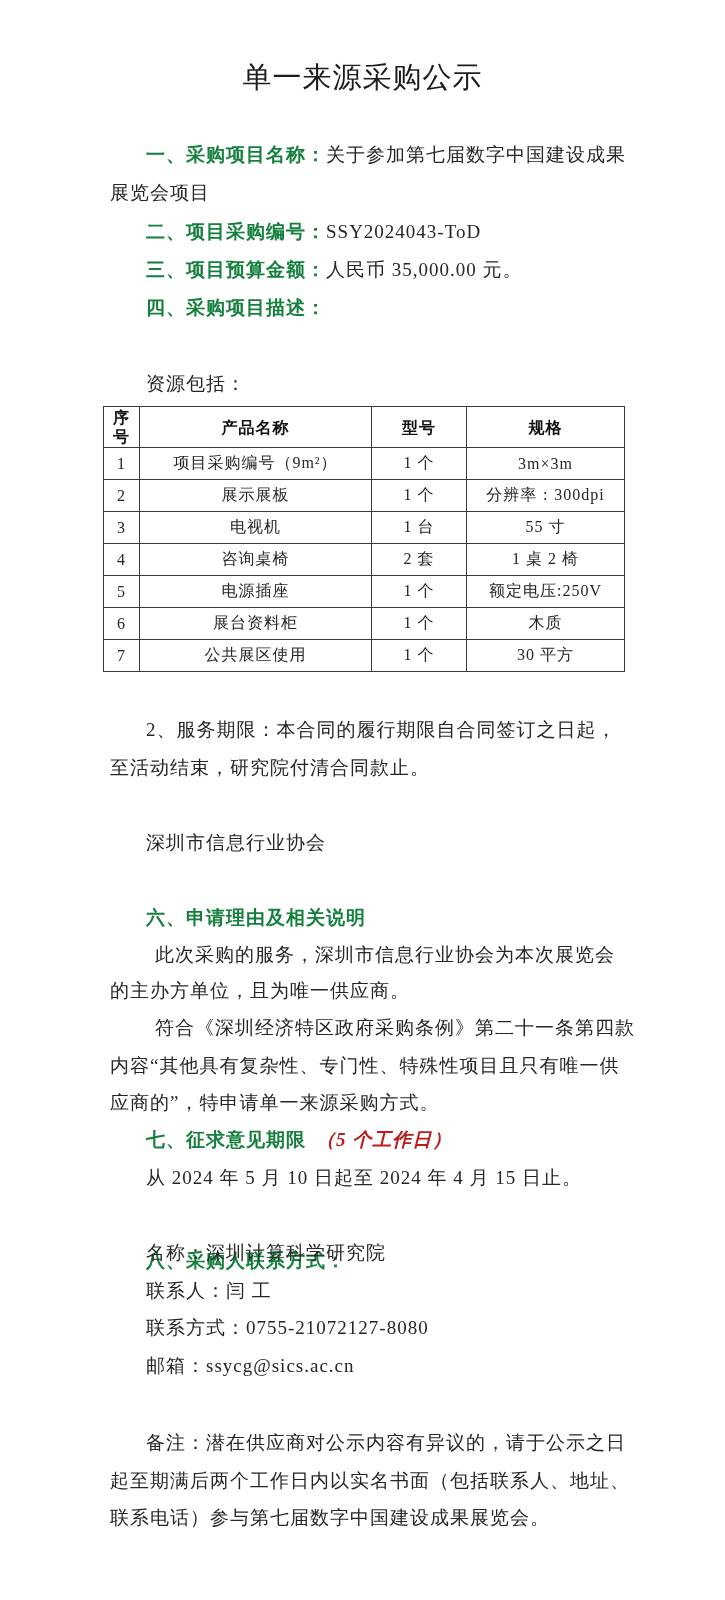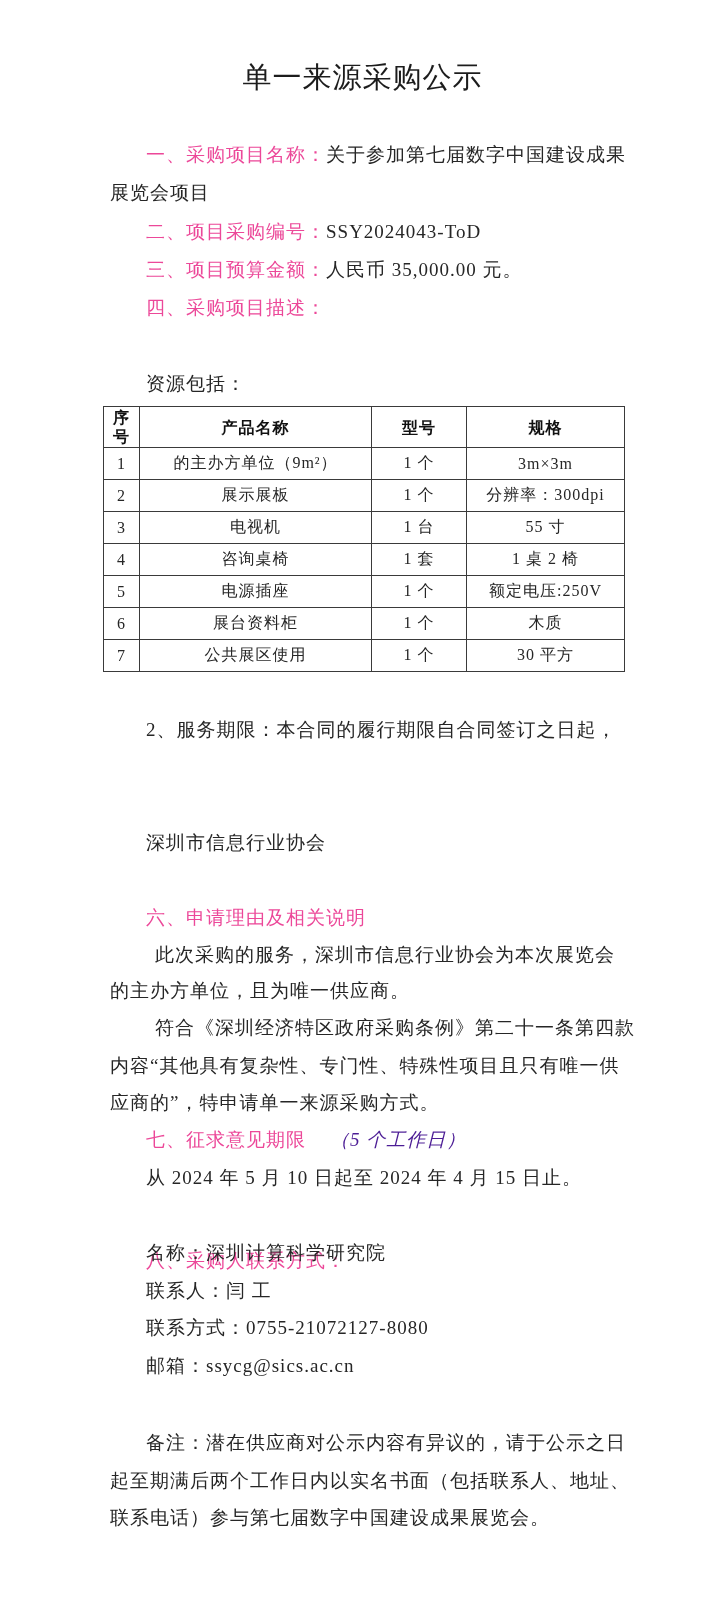--- a/index.html
+++ b/index.html
@@ -29,28 +29,28 @@
   }
   .line {
     position: absolute;
     font-size: 19px;
     line-height: 26px;
     letter-spacing: 1px;
     white-space: pre;
     color: #262626;
   }
   .line .b, .b {
-    font-weight: normal;
-    color: #ec4899;
+    font-weight: bold;
+    color: #15803d;
   }
   .red-note {
-    color: #4c1d95;
+    color: #b91c1c;
     font-style: italic;
-    font-weight: normal;
-    margin-left: 24px;
+    font-weight: bold;
+    margin-left: 10px;
   }
   .flush  { left: 110px; text-align: center; }
   .indent { left: 146px; }
   .indent2{ left: 155px; }
   table.spec {
     position: absolute;
     left: 103px;
     top: 406px;
     width: 521px;
     border-collapse: collapse;
@@ -108,40 +108,40 @@
         <th>序
 号</th>
         <th>产品名称</th>
         <th>型号</th>
         <th>规格</th>
       </tr>
     </thead>
     <tbody>
       <tr>
         <td>1</td>
-        <td>的主办方单位（9m²）</td>
+        <td>项目采购编号（9m²）</td>
         <td>1 个</td>
         <td>3m×3m</td>
       </tr>
       <tr>
         <td>2</td>
         <td>展示展板</td>
         <td>1 个</td>
         <td>分辨率：300dpi</td>
       </tr>
       <tr>
         <td>3</td>
         <td>电视机</td>
         <td>1 台</td>
         <td>55 寸</td>
       </tr>
       <tr>
         <td>4</td>
         <td>咨询桌椅</td>
-        <td>1 套</td>
+        <td>2 套</td>
         <td>1 桌 2 椅</td>
       </tr>
       <tr>
         <td>5</td>
         <td>电源插座</td>
         <td>1 个</td>
         <td>额定电压:250V</td>
       </tr>
       <tr>
         <td>6</td>
@@ -152,20 +152,21 @@
       <tr>
         <td>7</td>
         <td>公共展区使用</td>
         <td>1 个</td>
         <td>30 平方</td>
       </tr>
     </tbody>
   </table>
 
   <div class="line indent" style="top:717px">2、服务期限：本合同的履行期限自合同签订之日起，</div>
+  <div class="line flush" style="top:755px">至活动结束，研究院付清合同款止。</div>
 
   <div class="line indent" style="top:830px">深圳市信息行业协会</div>
 
   <div class="line indent b" style="top:905px">六、申请理由及相关说明</div>
   <div class="line indent2" style="top:942px">此次采购的服务，深圳市信息行业协会为本次展览会</div>
   <div class="line flush" style="top:978px">的主办方单位，且为唯一供应商。</div>
   <div class="line indent2" style="top:1015px">符合《深圳经济特区政府采购条例》第二十一条第四款</div>
   <div class="line flush" style="top:1053px">内容“其他具有复杂性、专门性、特殊性项目且只有唯一供</div>
   <div class="line flush" style="top:1090px">应商的”，特申请单一来源采购方式。</div>
 

